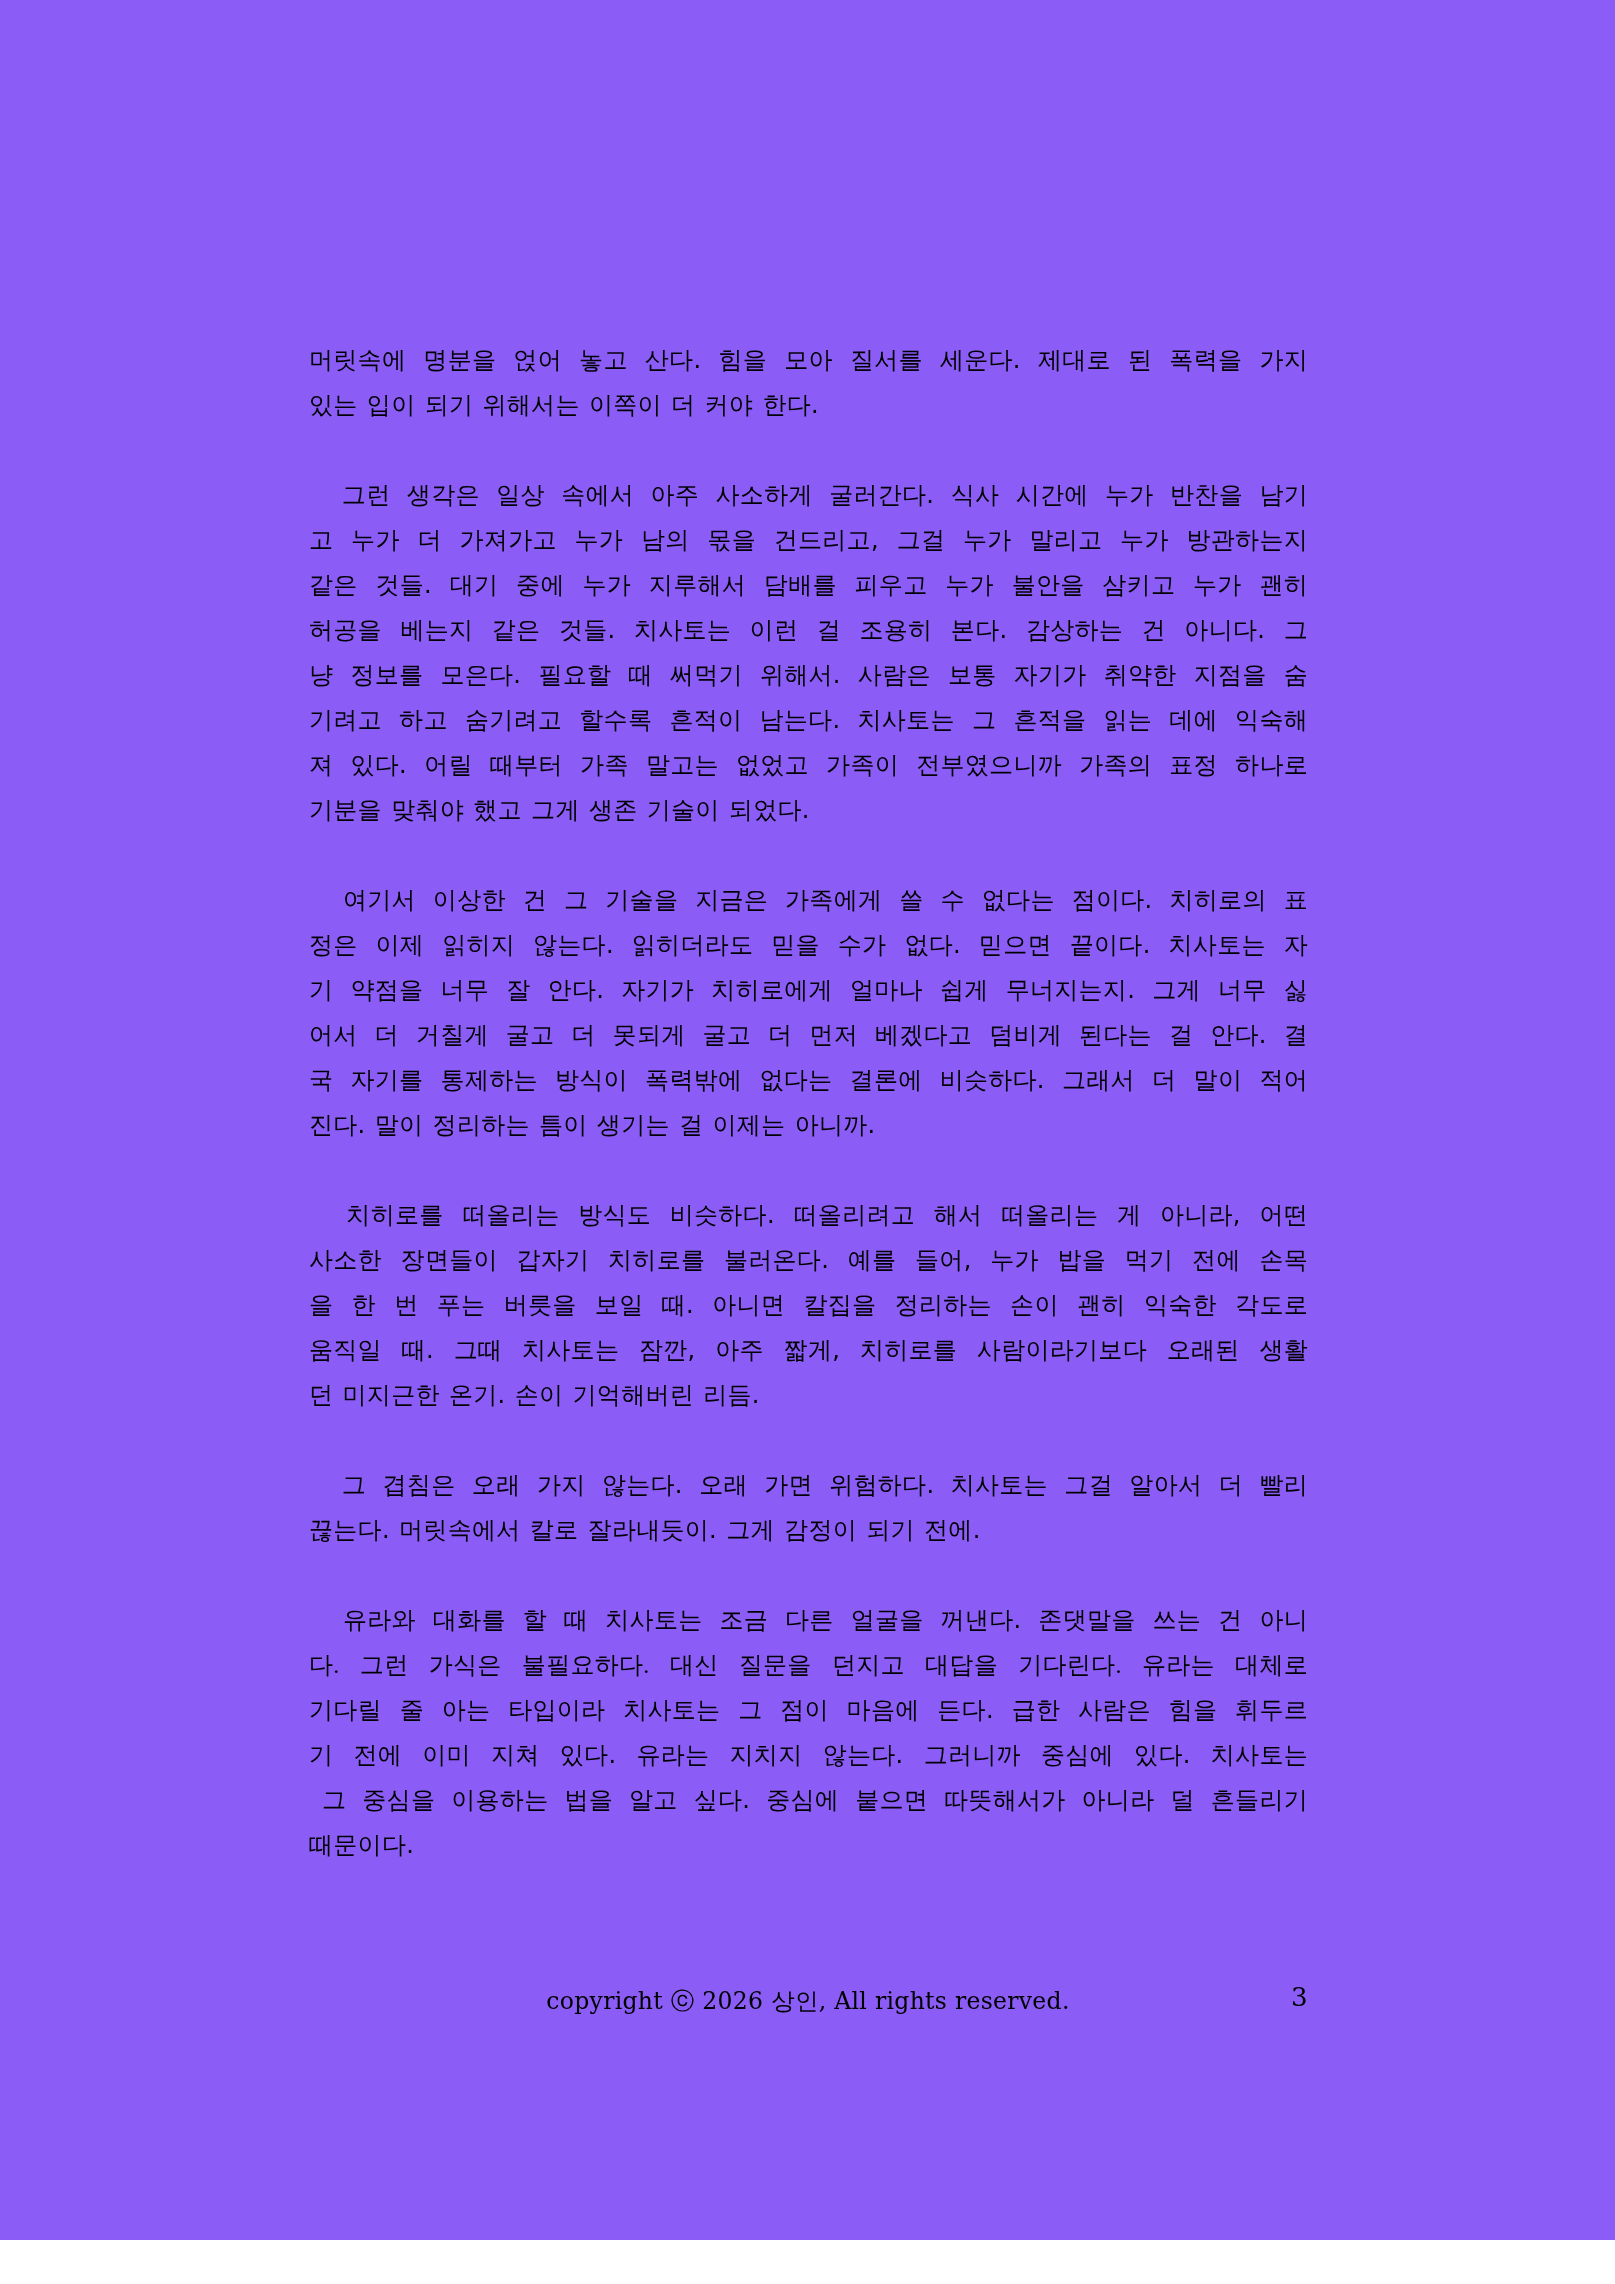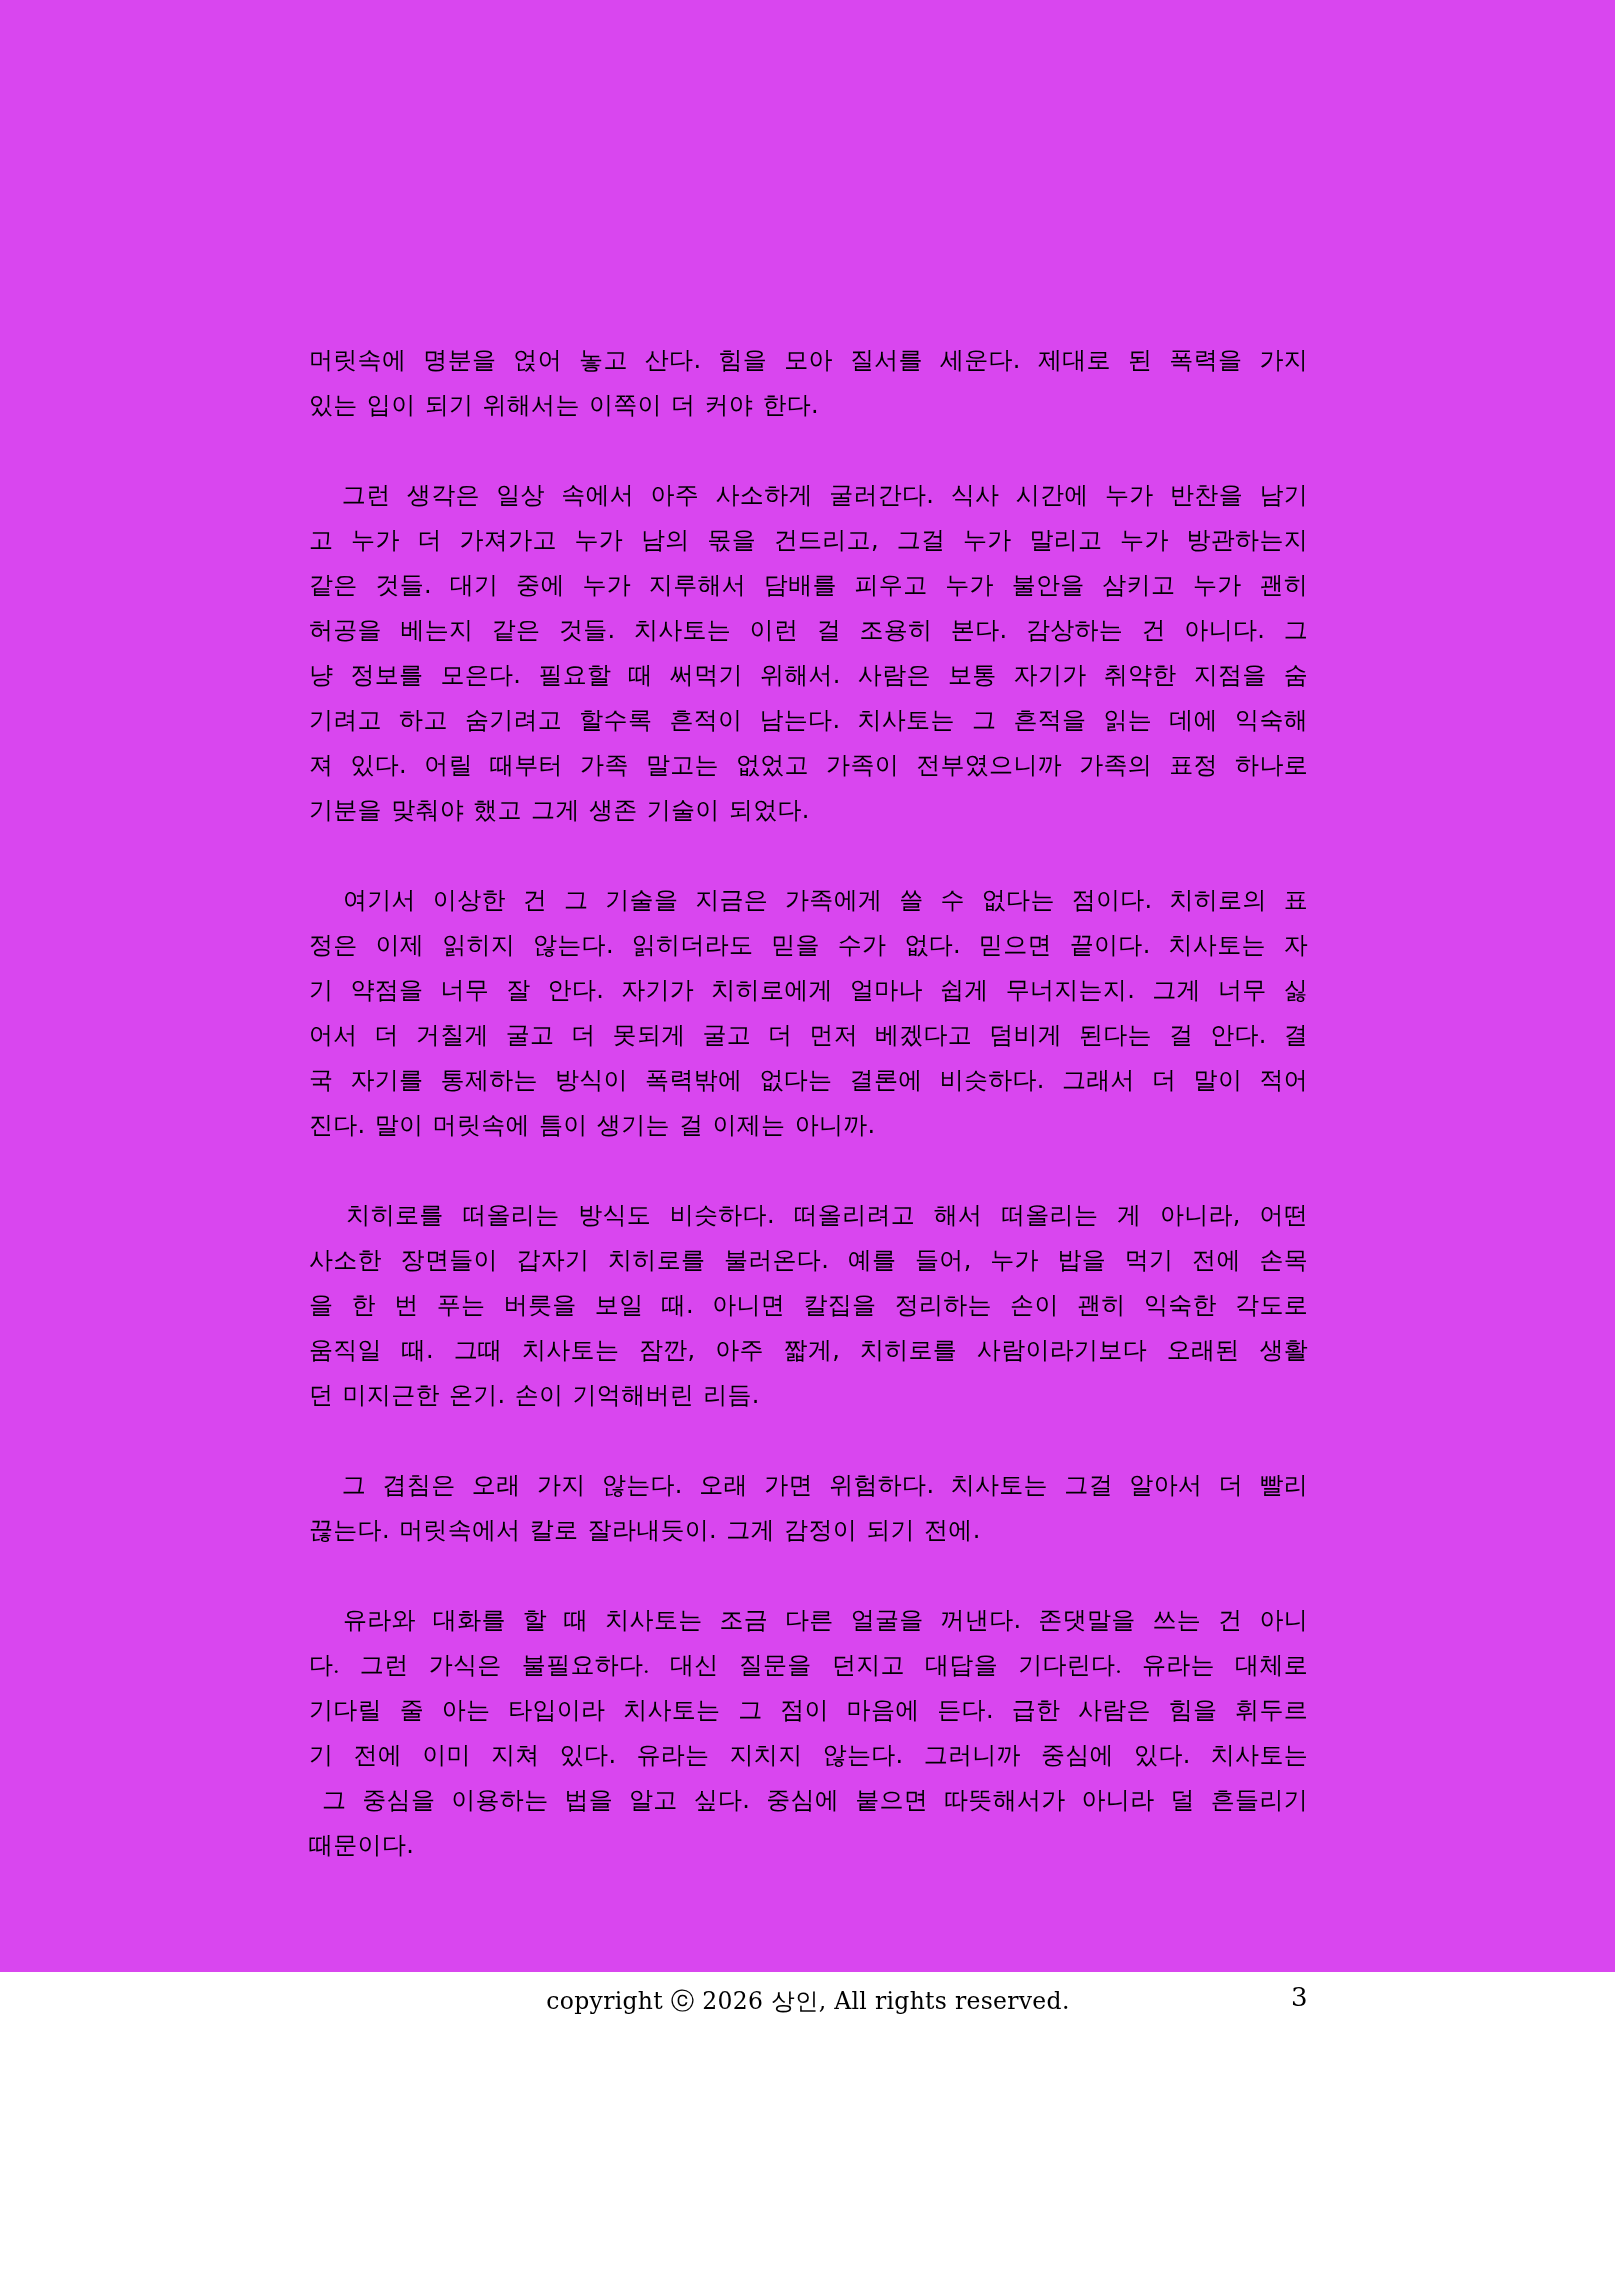--- a/index.html
+++ b/index.html
@@ -11,22 +11,22 @@
       width: 1616px;
       height: 2284px;
       position: relative;
       overflow: hidden;
       color: #000000;
     }
     .page {
       position: absolute;
       left: 0; top: 0;
       width: 1616px;
-      height: 1972px;
-      background: #d946ef;
+      height: 2240px;
+      background: #8b5cf6;
     }
     .body-text {
       position: absolute;
       left: 309px;
       top: 338px;
       width: 999px;
       font-family: "DejaVu Sans", "Liberation Sans", sans-serif;
       font-size: 24px;
       line-height: 45px;
       text-align: justify;
@@ -83,21 +83,21 @@
         <span class="line" style="white-space: pre;">기려고 하고 숨기려고 할수록 흔적이 남는다. 치사토는 그 흔적을 읽는 데에 익숙해</span>
         <span class="line" style="white-space: pre;">져 있다. 어릴 때부터 가족 말고는 없었고 가족이 전부였으니까 가족의 표정 하나로</span>
         <span class="line last" style="white-space: pre;">기분을 맞춰야 했고 그게 생존 기술이 되었다.</span>
       </p>
       <p class="para">
         <span class="line" style="white-space: pre;">  여기서 이상한 건 그 기술을 지금은 가족에게 쓸 수 없다는 점이다. 치히로의 표</span>
         <span class="line" style="white-space: pre;">정은 이제 읽히지 않는다. 읽히더라도 믿을 수가 없다. 믿으면 끝이다. 치사토는 자</span>
         <span class="line" style="white-space: pre;">기 약점을 너무 잘 안다. 자기가 치히로에게 얼마나 쉽게 무너지는지. 그게 너무 싫</span>
         <span class="line" style="white-space: pre;">어서 더 거칠게 굴고 더 못되게 굴고 더 먼저 베겠다고 덤비게 된다는 걸 안다. 결</span>
         <span class="line" style="white-space: pre;">국 자기를 통제하는 방식이 폭력밖에 없다는 결론에 비슷하다. 그래서 더 말이 적어</span>
-        <span class="line last" style="white-space: pre;">진다. 말이 머릿속에 틈이 생기는 걸 이제는 아니까.</span>
+        <span class="line last" style="white-space: pre;">진다. 말이 정리하는 틈이 생기는 걸 이제는 아니까.</span>
       </p>
       <p class="para">
         <span class="line" style="white-space: pre;">  치히로를 떠올리는 방식도 비슷하다. 떠올리려고 해서 떠올리는 게 아니라, 어떤</span>
         <span class="line" style="white-space: pre;">사소한 장면들이 갑자기 치히로를 불러온다. 예를 들어, 누가 밥을 먹기 전에 손목</span>
         <span class="line" style="white-space: pre;">을 한 번 푸는 버릇을 보일 때. 아니면 칼집을 정리하는 손이 괜히 익숙한 각도로</span>
         <span class="line" style="white-space: pre;">움직일 때. 그때 치사토는 잠깐, 아주 짧게, 치히로를 사람이라기보다 오래된 생활</span>
         <span class="line last" style="white-space: pre;">던 미지근한 온기. 손이 기억해버린 리듬.</span>
       </p>
       <p class="para">
         <span class="line" style="white-space: pre;">  그 겹침은 오래 가지 않는다. 오래 가면 위험하다. 치사토는 그걸 알아서 더 빨리</span>

